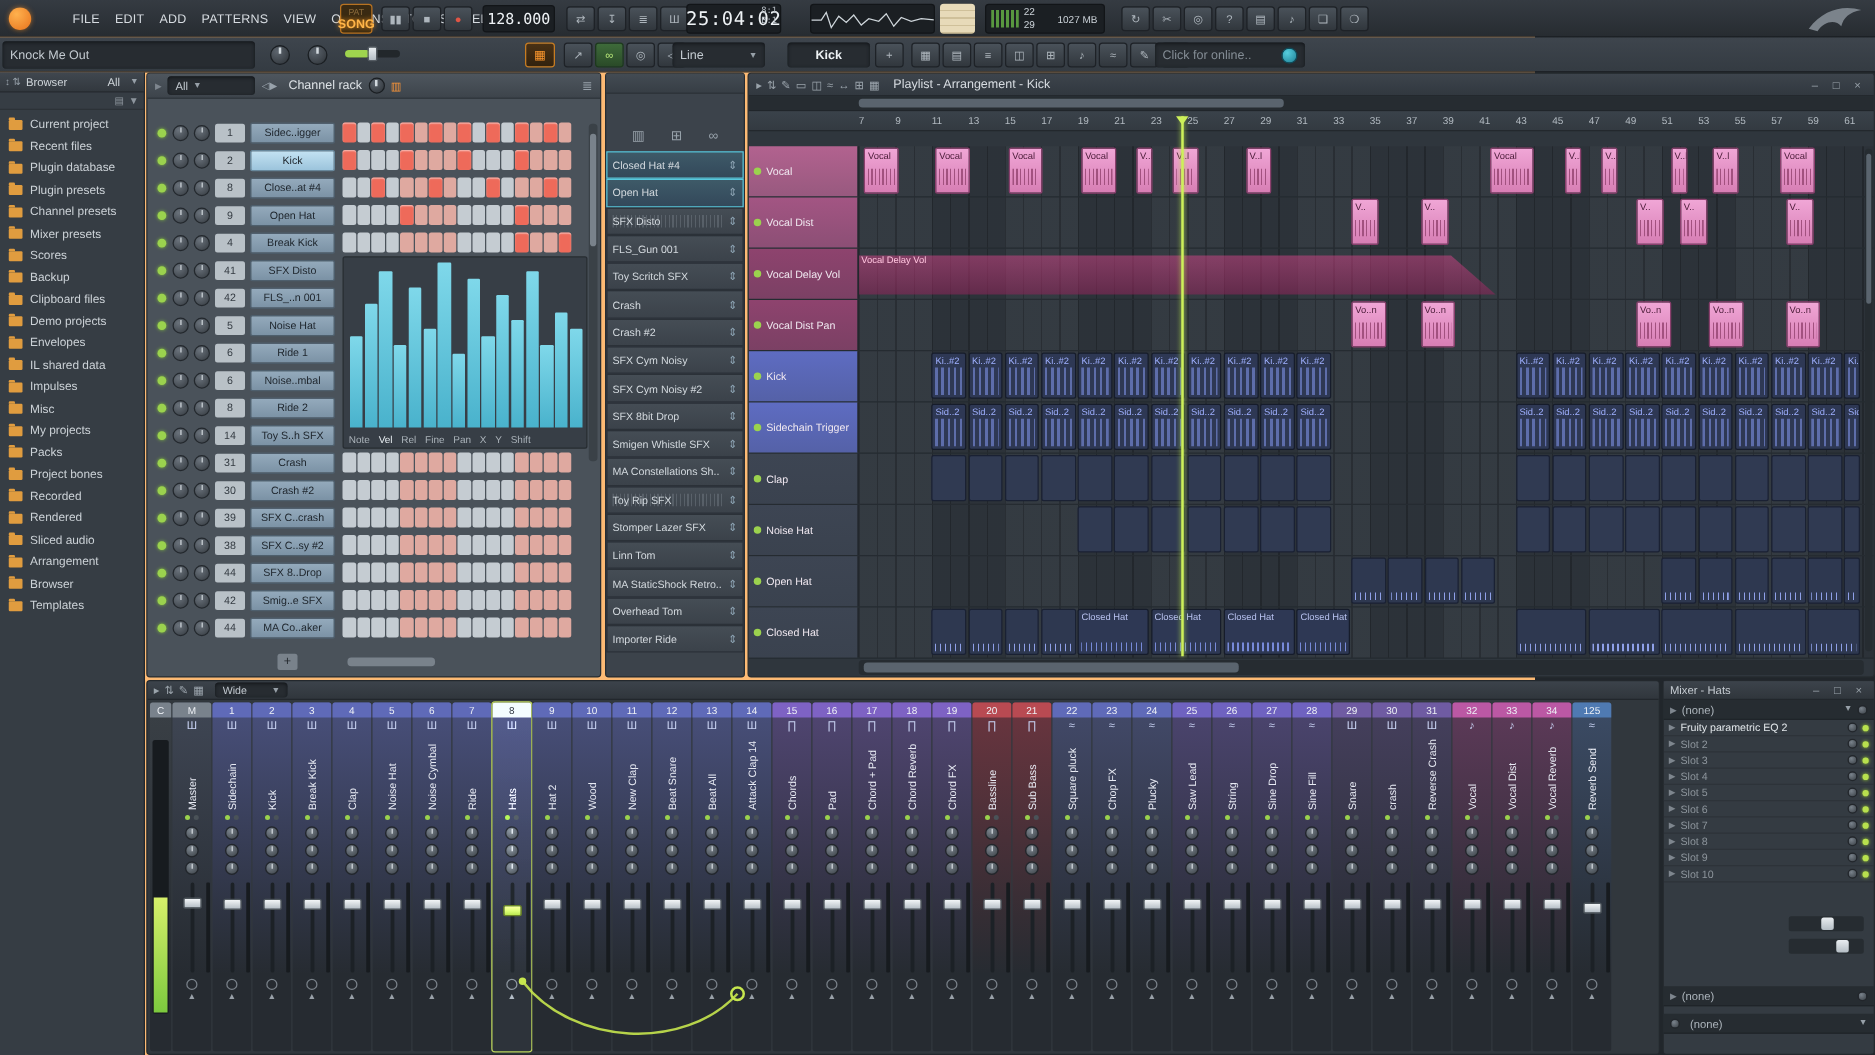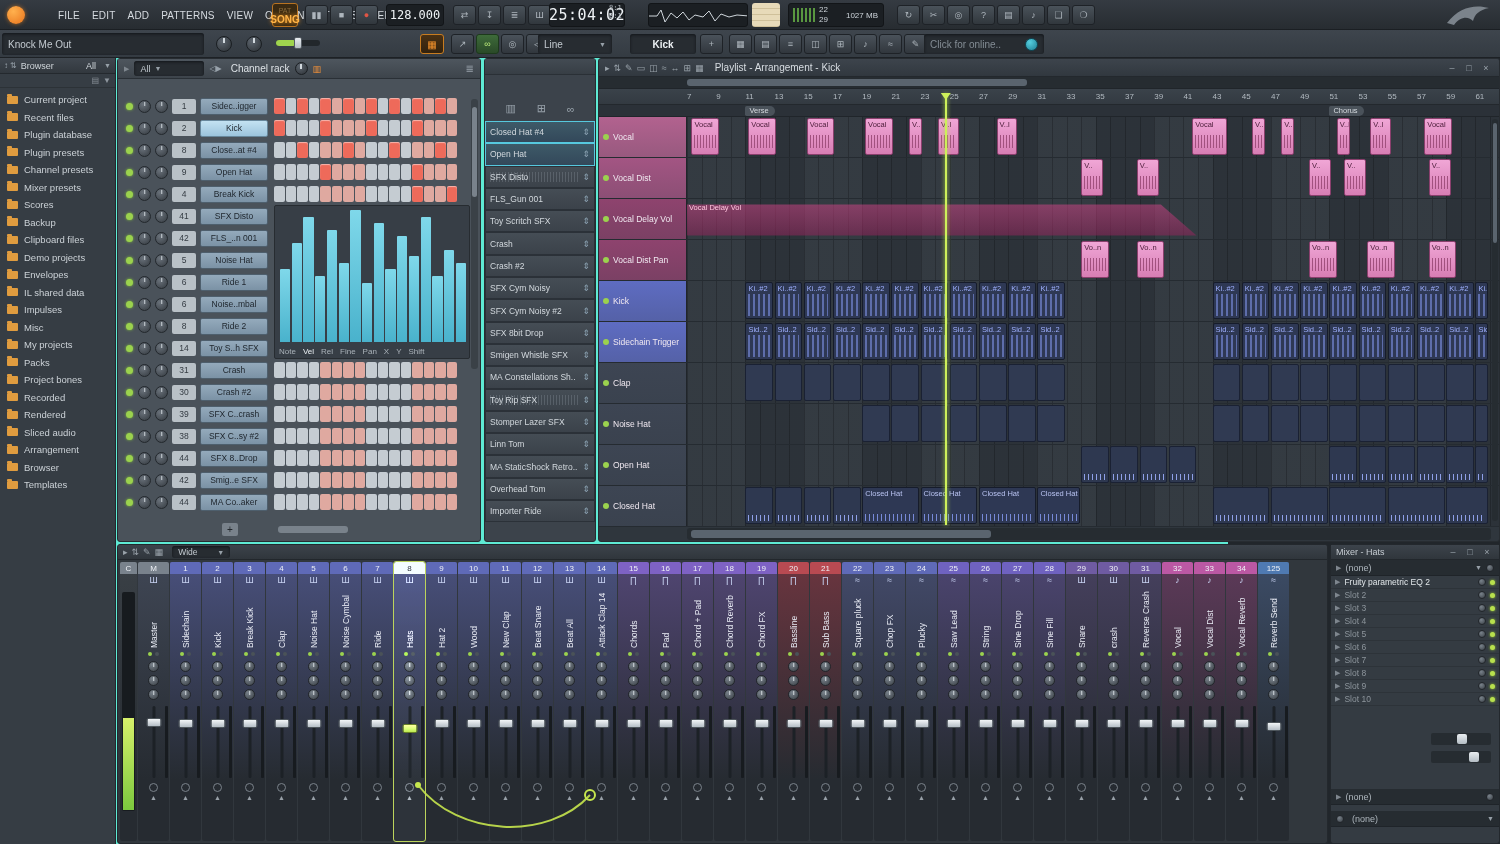--- a/index.html
+++ b/index.html
@@ -1,17 +1,17 @@
 <!DOCTYPE html>
 <html><head>
 <meta charset="utf-8">
 <style>
 *{box-sizing:border-box;margin:0;padding:0}
 html,body{width:1500px;height:844px;overflow:hidden;background:#21262b}
-#app{position:relative;width:1228px;height:844px;font-family:"Liberation Sans",sans-serif;font-size:10px;color:#c9d0d6;background:#5eead4;user-select:none}
+#app{position:relative;width:1228px;height:844px;font-family:"Liberation Sans",sans-serif;font-size:10px;color:#c9d0d6;background:#fdba74;user-select:none}
 
 .topbar{position:absolute;left:0;top:0;width:1500px;height:30px;background:linear-gradient(#353b42,#272c31);border-bottom:1px solid #1b1f23;display:flex;align-items:center}
 .fl-badge{position:absolute;left:7px;top:6px;width:18px;height:18px;border-radius:50%;background:radial-gradient(circle at 35% 30%,#ffb14e,#e8731c);box-shadow:0 0 4px rgba(250,140,30,.6)}
 .menus{position:absolute;left:52px;top:0;height:30px;display:flex;align-items:center}
 .menu{padding:0 6px;font-size:10px;color:#d6dbe0;letter-spacing:.2px}
 .mode{position:absolute;left:272px;top:3px;width:26px;height:24px;border:1px solid #b87322;border-radius:3px;background:#3a2a12;display:flex;flex-direction:column;align-items:center;justify-content:center;line-height:9px}
 .mode .pat{font-size:7px;color:#8a6a3a}
 .mode .song{font-size:10px;font-weight:bold;color:#ffb548;text-shadow:0 0 4px #ff9a20}
 .tb-btn{height:20px;min-width:23px;background:linear-gradient(#4a525a,#31373d);border:1px solid #1e2227;border-radius:3px;display:flex;align-items:center;justify-content:center;color:#aeb6bd;font-size:9px;margin:0 1px;padding:0 3px}
 .transport{position:absolute;left:304px;top:5px;display:flex}
@@ -920,24 +920,20 @@
         <div class="bnum" style="left: 642.8px;">45</div>
         <div class="bnum" style="left: 672px;">47</div>
         <div class="bnum" style="left: 701.2px;">49</div>
         <div class="bnum" style="left: 730.4px;">51</div>
         <div class="bnum" style="left: 759.6px;">53</div>
         <div class="bnum" style="left: 788.8px;">55</div>
         <div class="bnum" style="left: 818px;">57</div>
         <div class="bnum" style="left: 847.2px;">59</div>
         <div class="bnum" style="left: 876.4px;">61</div>
       </div>
-    <div class="p-marks">
-        <div class="badge" style="left: 146.4px;">Verse</div>
-        <div class="badge" style="left: 730.4px;">Chorus</div>
-      </div>
     <div class="p-tracks">
         <div class="p-row">
           <div class="p-name" style="background: linear-gradient(rgb(178, 98, 143), rgba(178, 98, 143, 0.8));">
             <div class="dot"></div>
             <div>Vocal</div>
           </div>
           <div class="p-lane">
             <div class="clip c-vocal" style="left: 4.38px; width: 27.7px;">Vocal</div>
             <div class="clip c-vocal" style="left: 61.32px; width: 27.7px;">Vocal</div>
             <div class="clip c-vocal" style="left: 119.72px; width: 27.7px;">Vocal</div>

